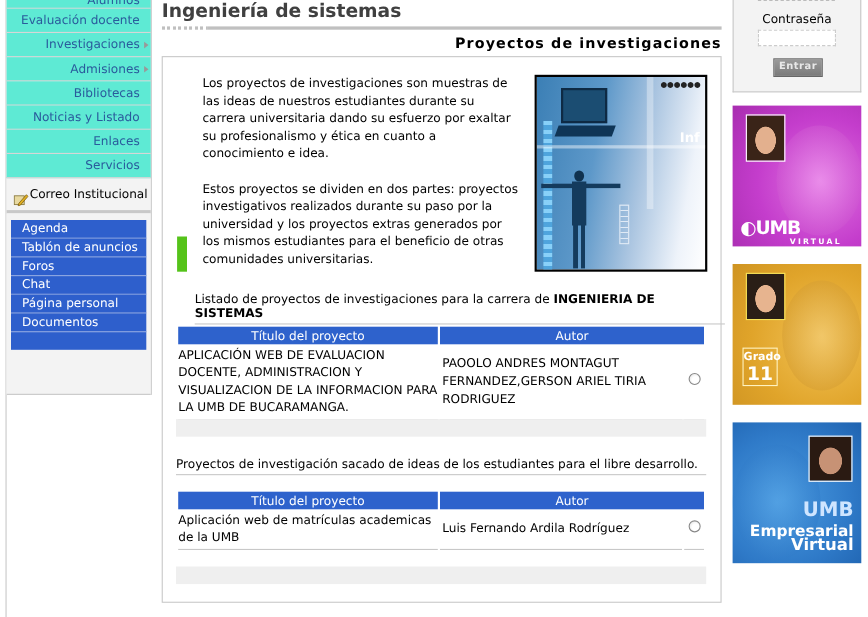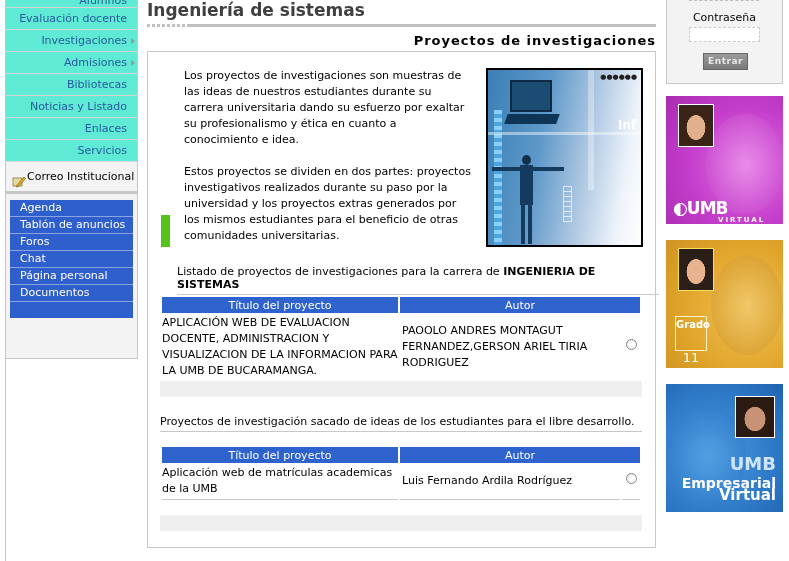--- a/index.html
+++ b/index.html
@@ -77,21 +77,21 @@
   .promo-umb .thumb { left: 12px; top: 8px; background: radial-gradient(ellipse at 50% 55%, #e3b08e 0 38%, #3a2418 40% 100%); }
   .promo-umb .face { left: 40px; top: 18px; width: 78px; height: 100px; background: radial-gradient(ellipse, #f2a4f2 0%, #cf58d2 70%); }
   .promo-umb .logo { position: absolute; left: 7px; top: 102px; color: #fff; font-size: 17px; font-weight: bold; letter-spacing: -1px; }
   .promo-umb .sub { position: absolute; left: 52px; top: 120px; color: #fff; font-size: 7px; font-weight: bold; letter-spacing: 2px; }
 
   .promo-grado { top: 240px; background: radial-gradient(circle at 70% 55%, #f2c255 0%, #e0a42a 60%, #cf9422 100%); }
   .promo-grado .thumb { left: 12px; top: 8px; background: radial-gradient(ellipse at 50% 55%, #e7b48f 0 38%, #2a1e16 40% 100%); border: 1px solid #f6e25a; }
   .promo-grado .face { left: 45px; top: 15px; width: 72px; height: 100px; background: radial-gradient(ellipse, #f1cc7a 0%, #d69f34 70%); }
   .promo-grado .badge { position: absolute; left: 9px; top: 76px; width: 32px; height: 35px; border: 1px solid #fff3c0; color: #fff; text-align: center; }
   .promo-grado .badge .g { display: block; font-size: 10px; font-weight: bold; line-height: 12px; margin-top: 2px; }
-  .promo-grado .badge .n { display: block; font-size: 13px; font-weight: normal; line-height: 18px; margin-top: 18px; }
+  .promo-grado .badge .n { display: block; font-size: 17px; font-weight: bold; line-height: 18px; }
 
   .promo-emp { top: 384px; background: radial-gradient(circle at 40% 55%, #4a9be0 0%, #2f7ac8 60%, #1f63b0 100%); }
   .promo-emp .thumb { left: 69px; top: 12px; width: 40px; height: 42px; background: radial-gradient(ellipse at 50% 55%, #c79275 0 38%, #2a1a12 40% 100%); }
   .promo-emp .face { left: 0px; top: 20px; width: 80px; height: 105px; background: radial-gradient(ellipse, #5aa6e6 0%, #2f7ac8 75%); }
   .promo-emp .t1e { position: absolute; right: 7px; top: 71px; color: #cfe5ff; font-size: 18px; font-weight: bold; text-align: right; line-height: 18px; }
   .promo-emp .t2e { position: absolute; right: 7px; top: 91px; color: #fff; font-size: 14px; font-weight: bold; text-align: right; }
   .promo-emp .t3e { position: absolute; right: 7px; top: 102px; color: #fff; font-size: 15px; font-weight: bold; text-align: right; }
 </style>
 </head>
 <body>

